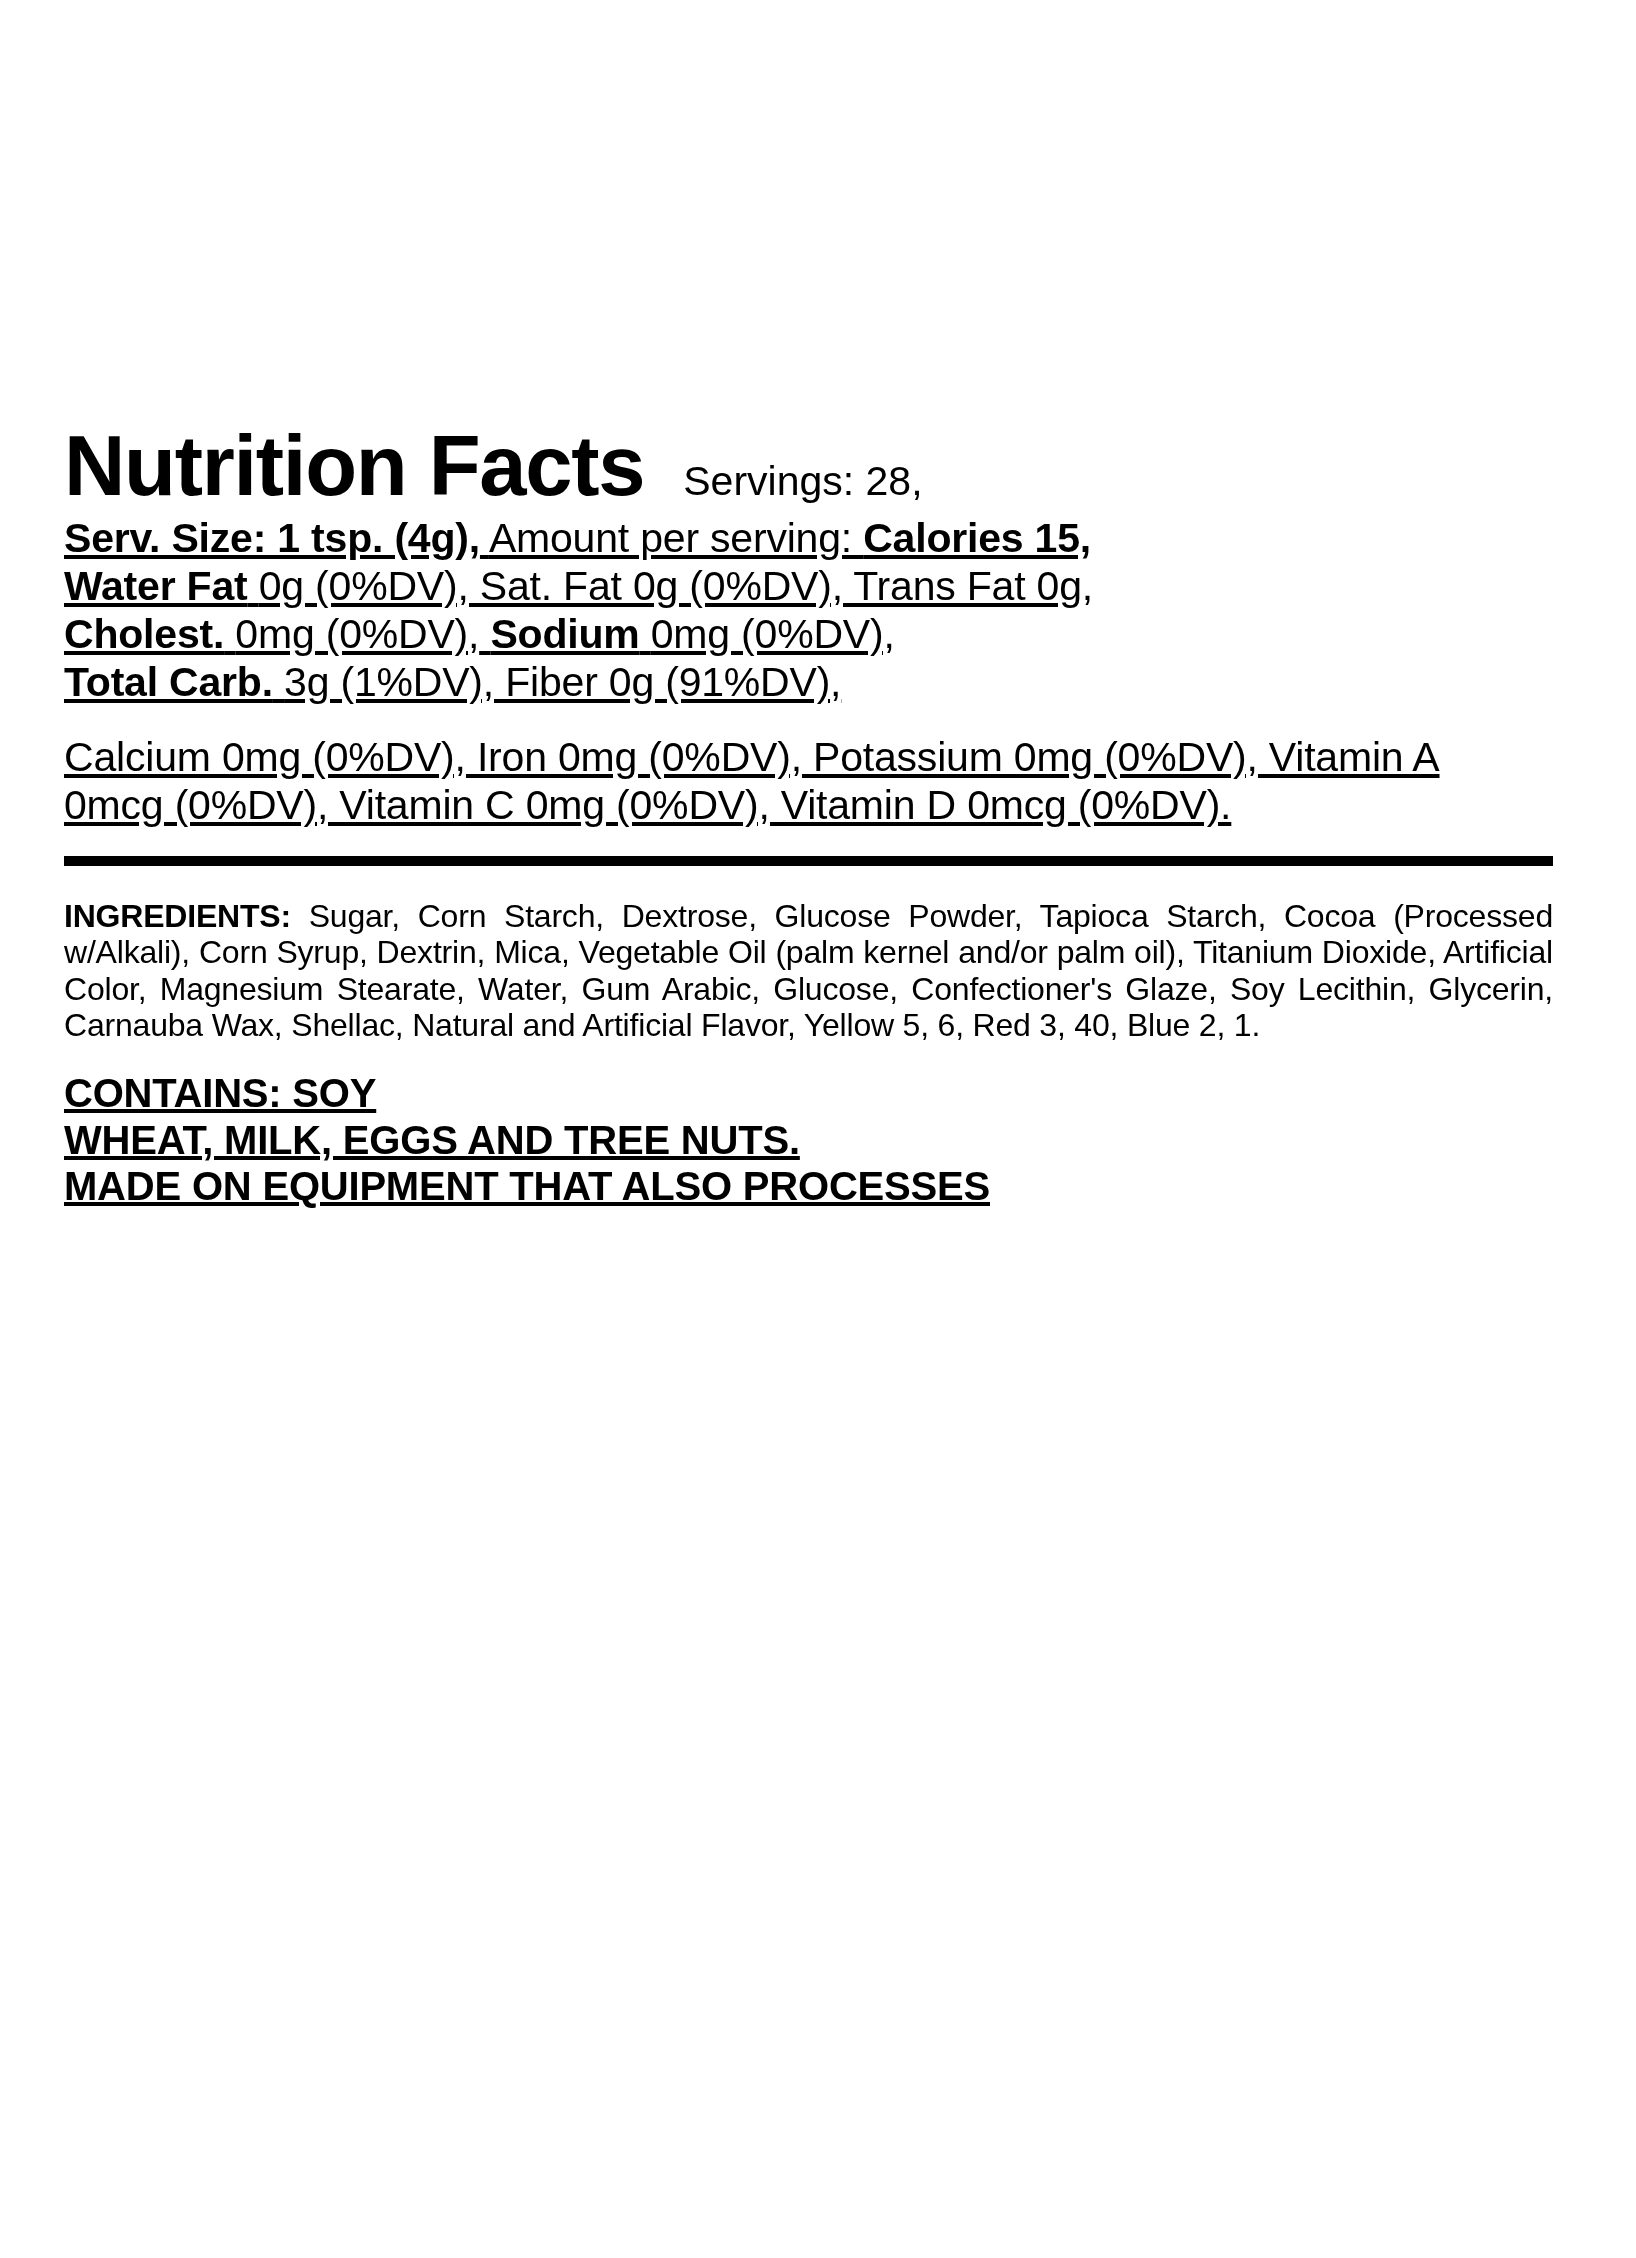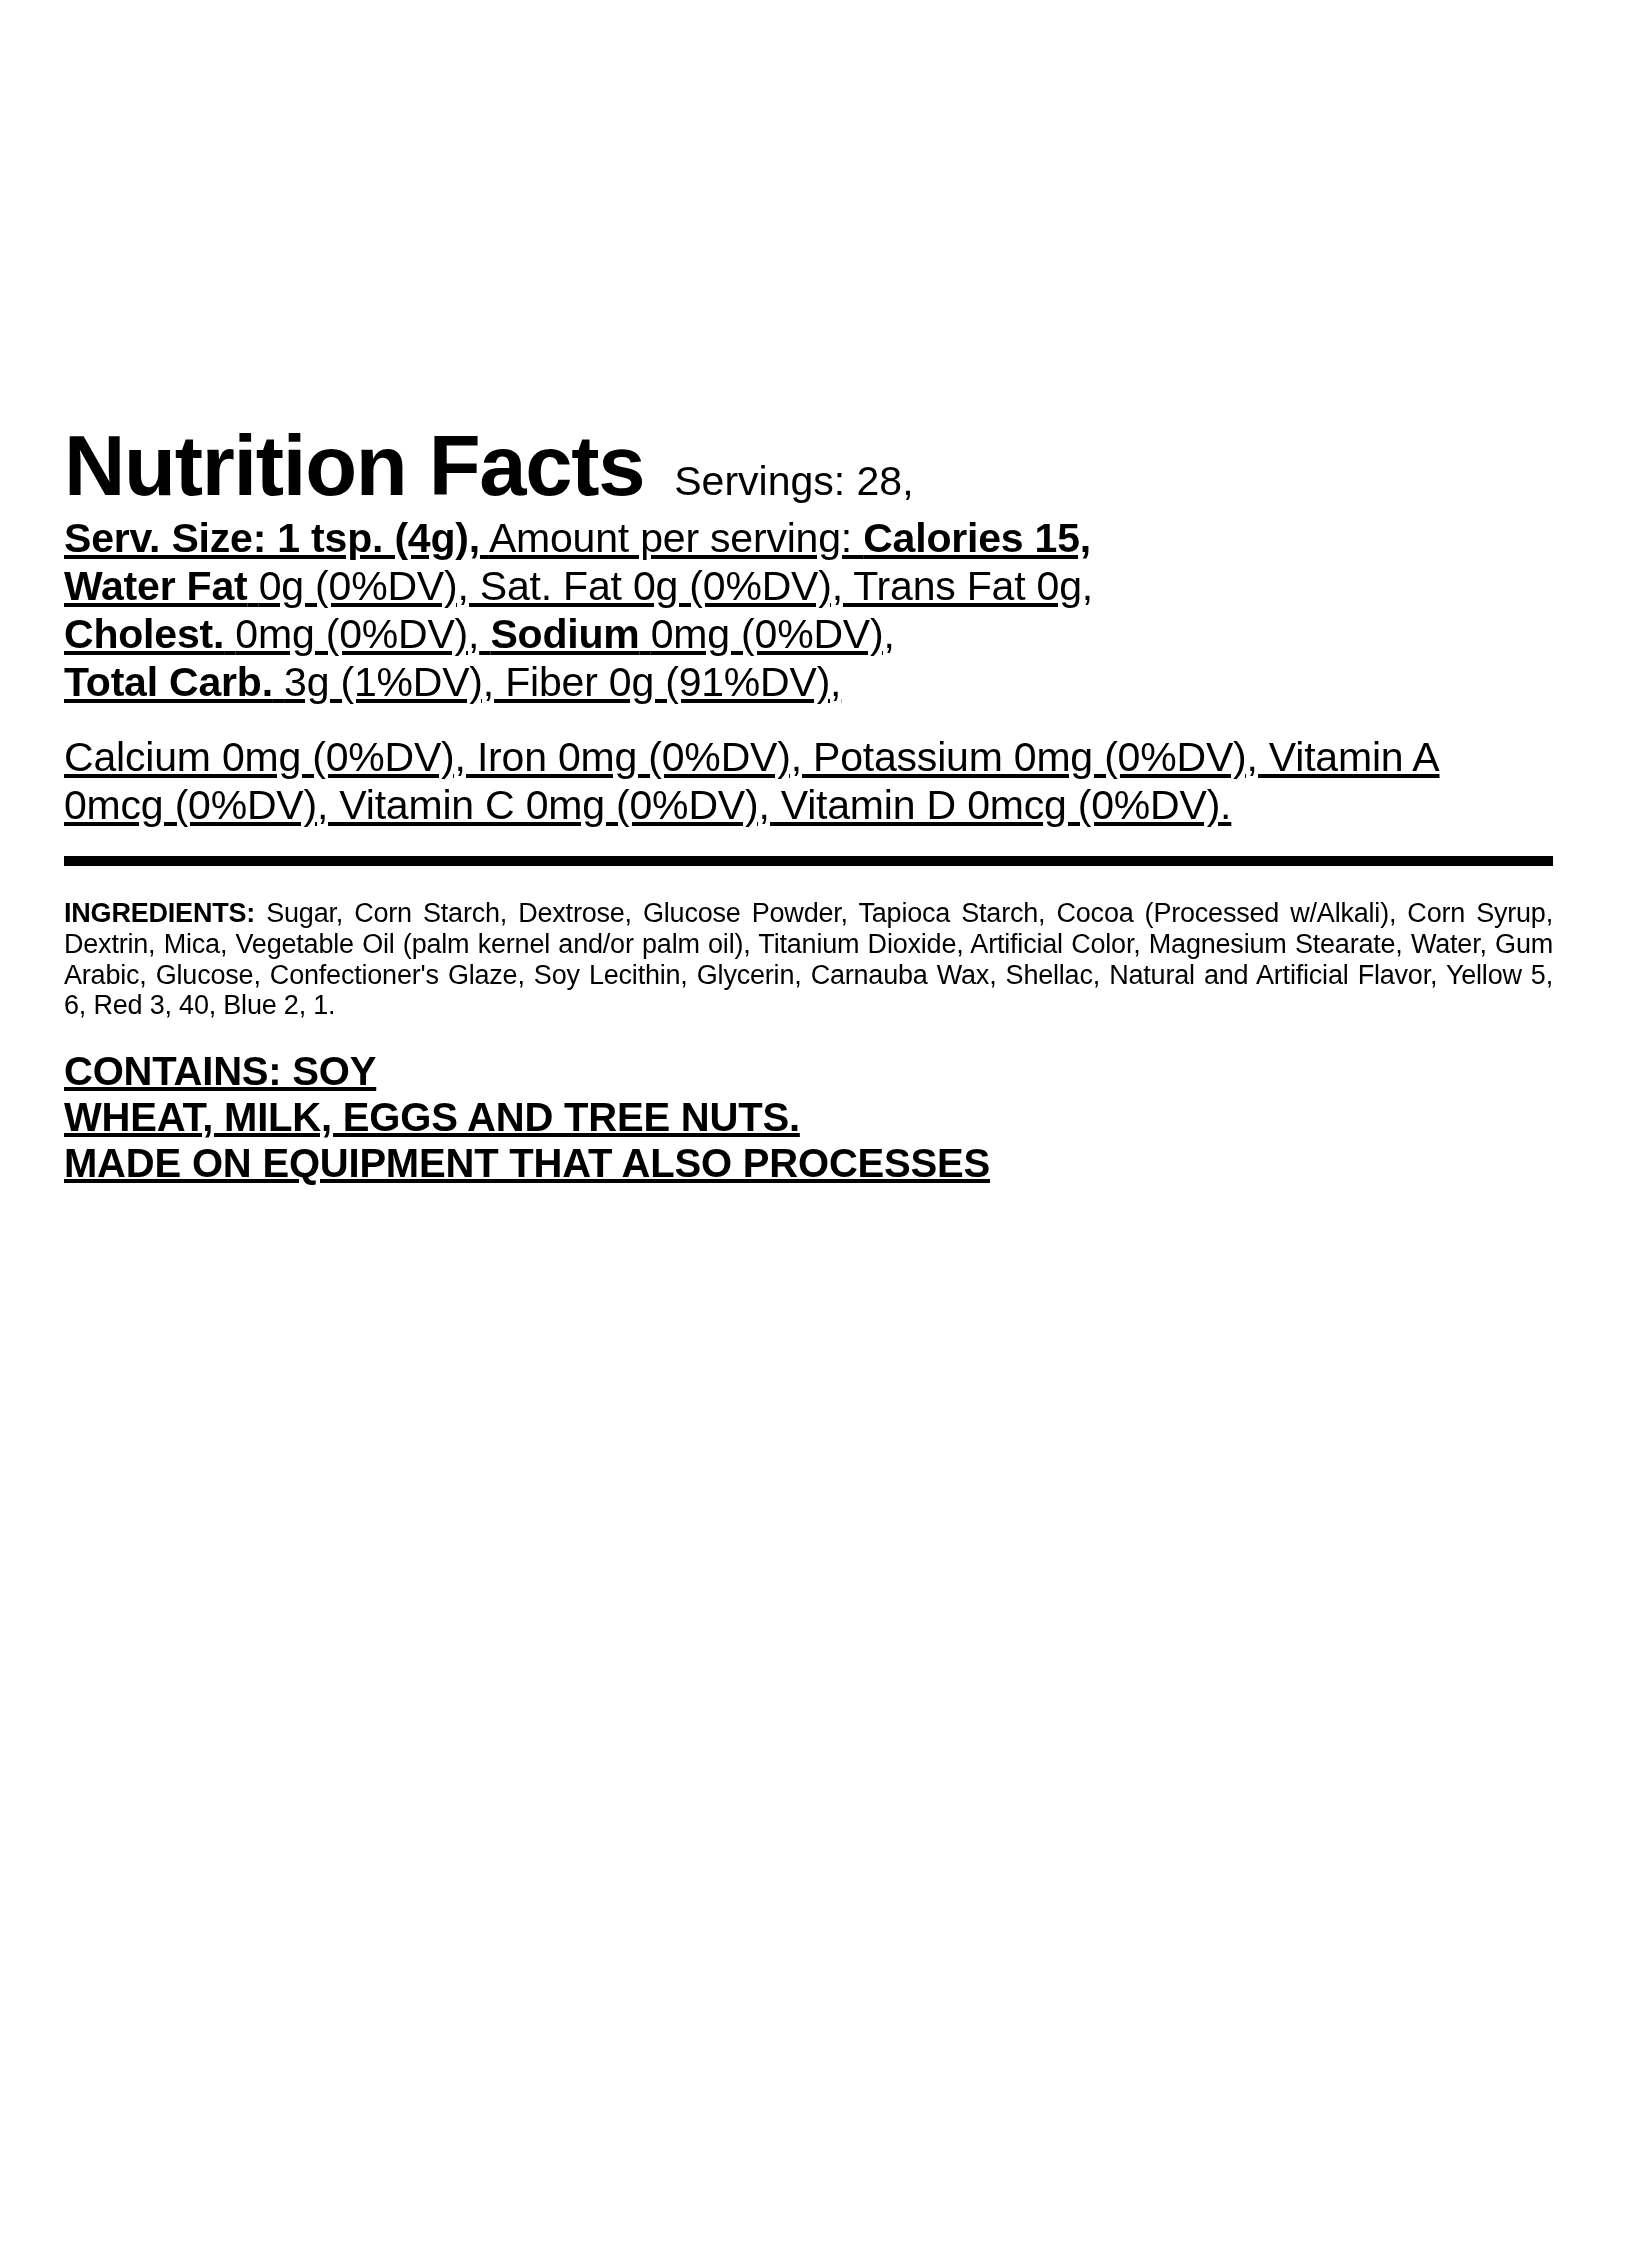--- a/index.html
+++ b/index.html
@@ -19,21 +19,21 @@
     width: 1637px;
     height: 2258px;
     box-sizing: border-box;
     padding: 423px 84px 0 64px;
   }
 
   
   .nf-title-row {
     display: flex;
     align-items: baseline;
-    gap: 30px;
+    gap: 39px;
     margin-bottom: 7px;
   }
   .nf-title {
     font-size: 85px;
     font-weight: bold;
     letter-spacing: -1.3px;
     line-height: 1.0;
     white-space: nowrap;
   }
   .nf-servings {
@@ -62,21 +62,21 @@
 
   .rule {
     margin: 26.5px 0 32px 0;
     height: 9.7px;
     background: #000000;
     width: 1489px;
   }
 
   
   .ingredients {
-    font-size: 27px;
+    font-size: 32px;
     line-height: 1.14;
     text-align: justify;
     text-justify: inter-word;
     width: 1489px;
     letter-spacing: -0.2px;
   }
   .ingredients .lead { font-weight: bold; }
 
   .allergen {
     margin-top: 26.5px;

